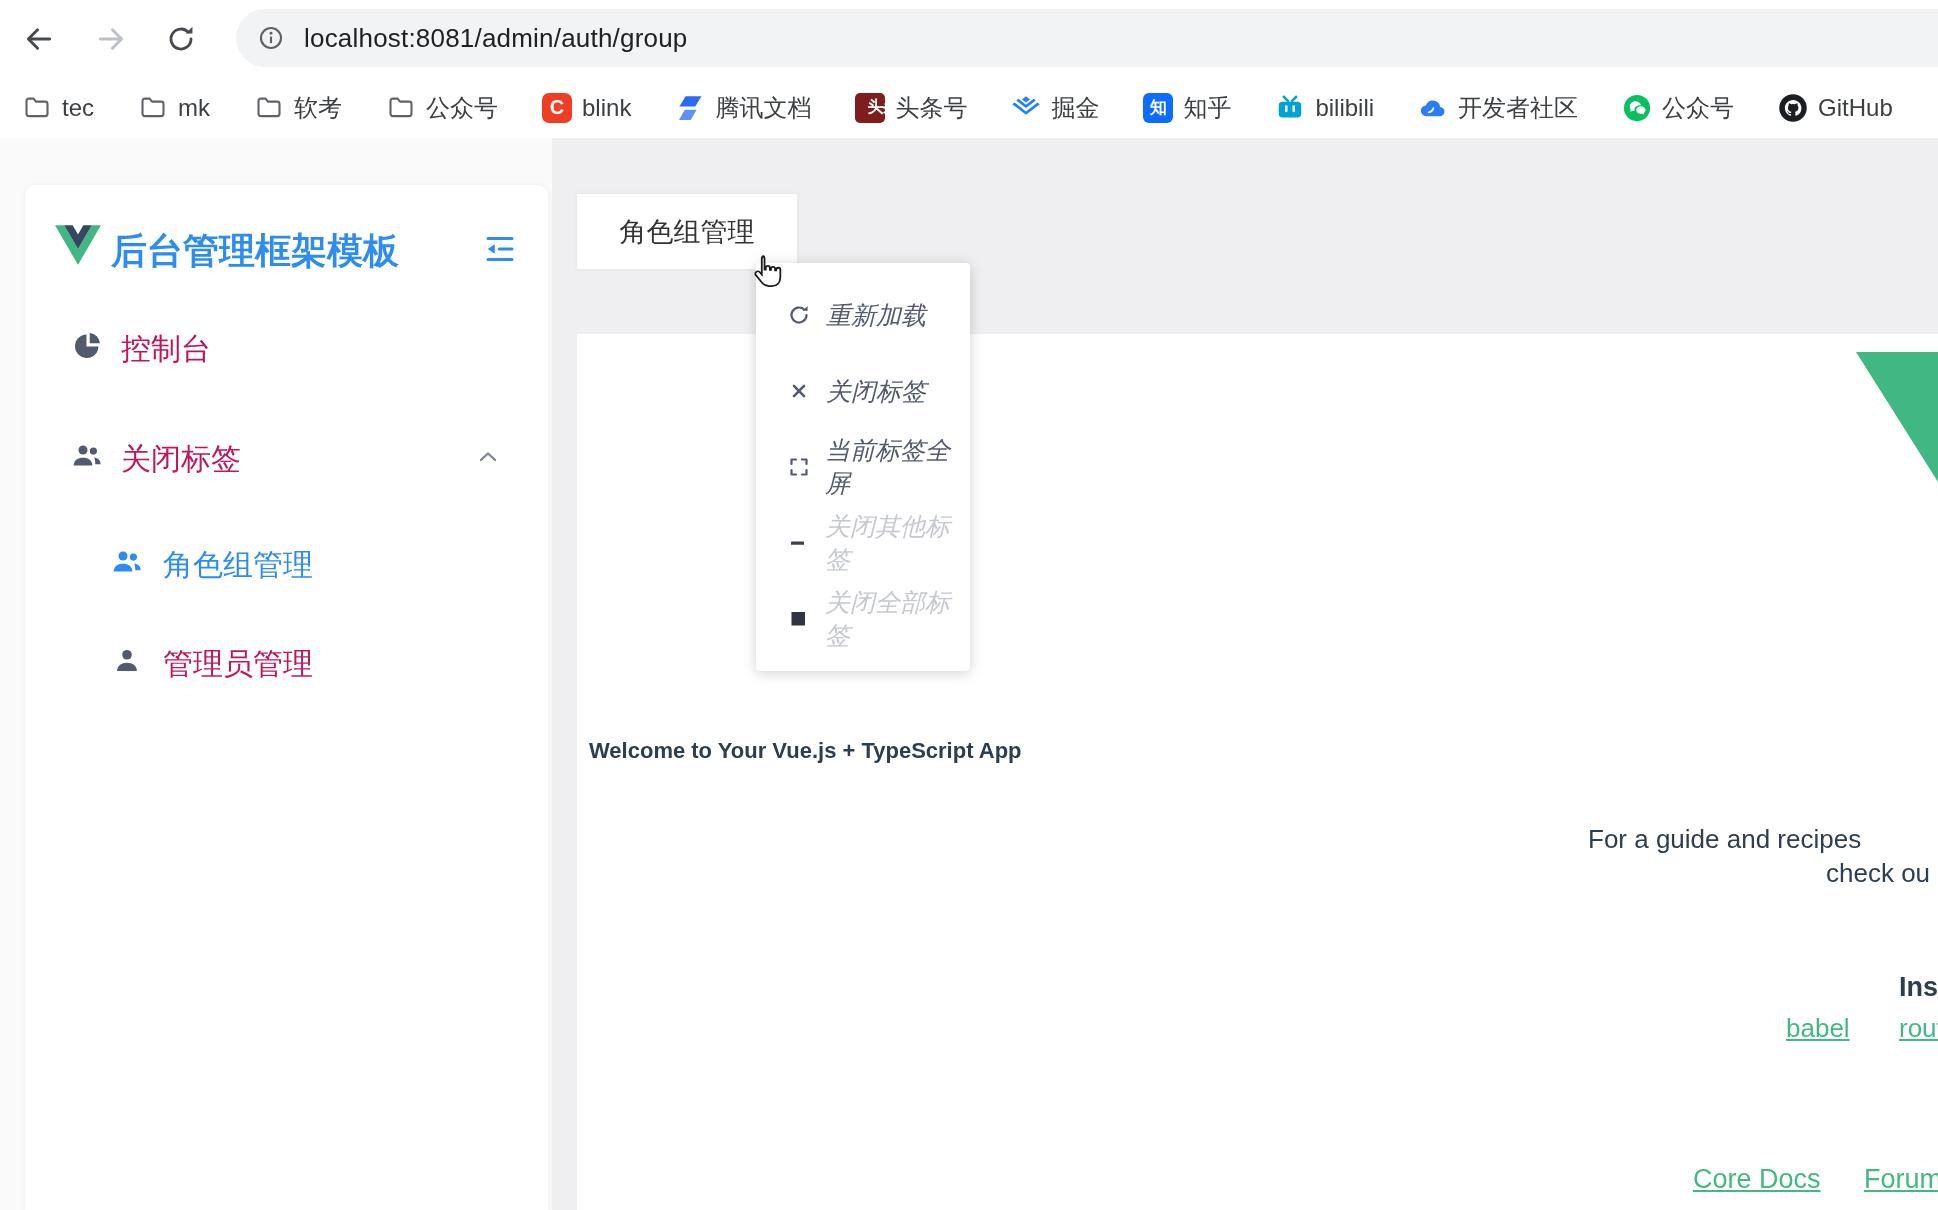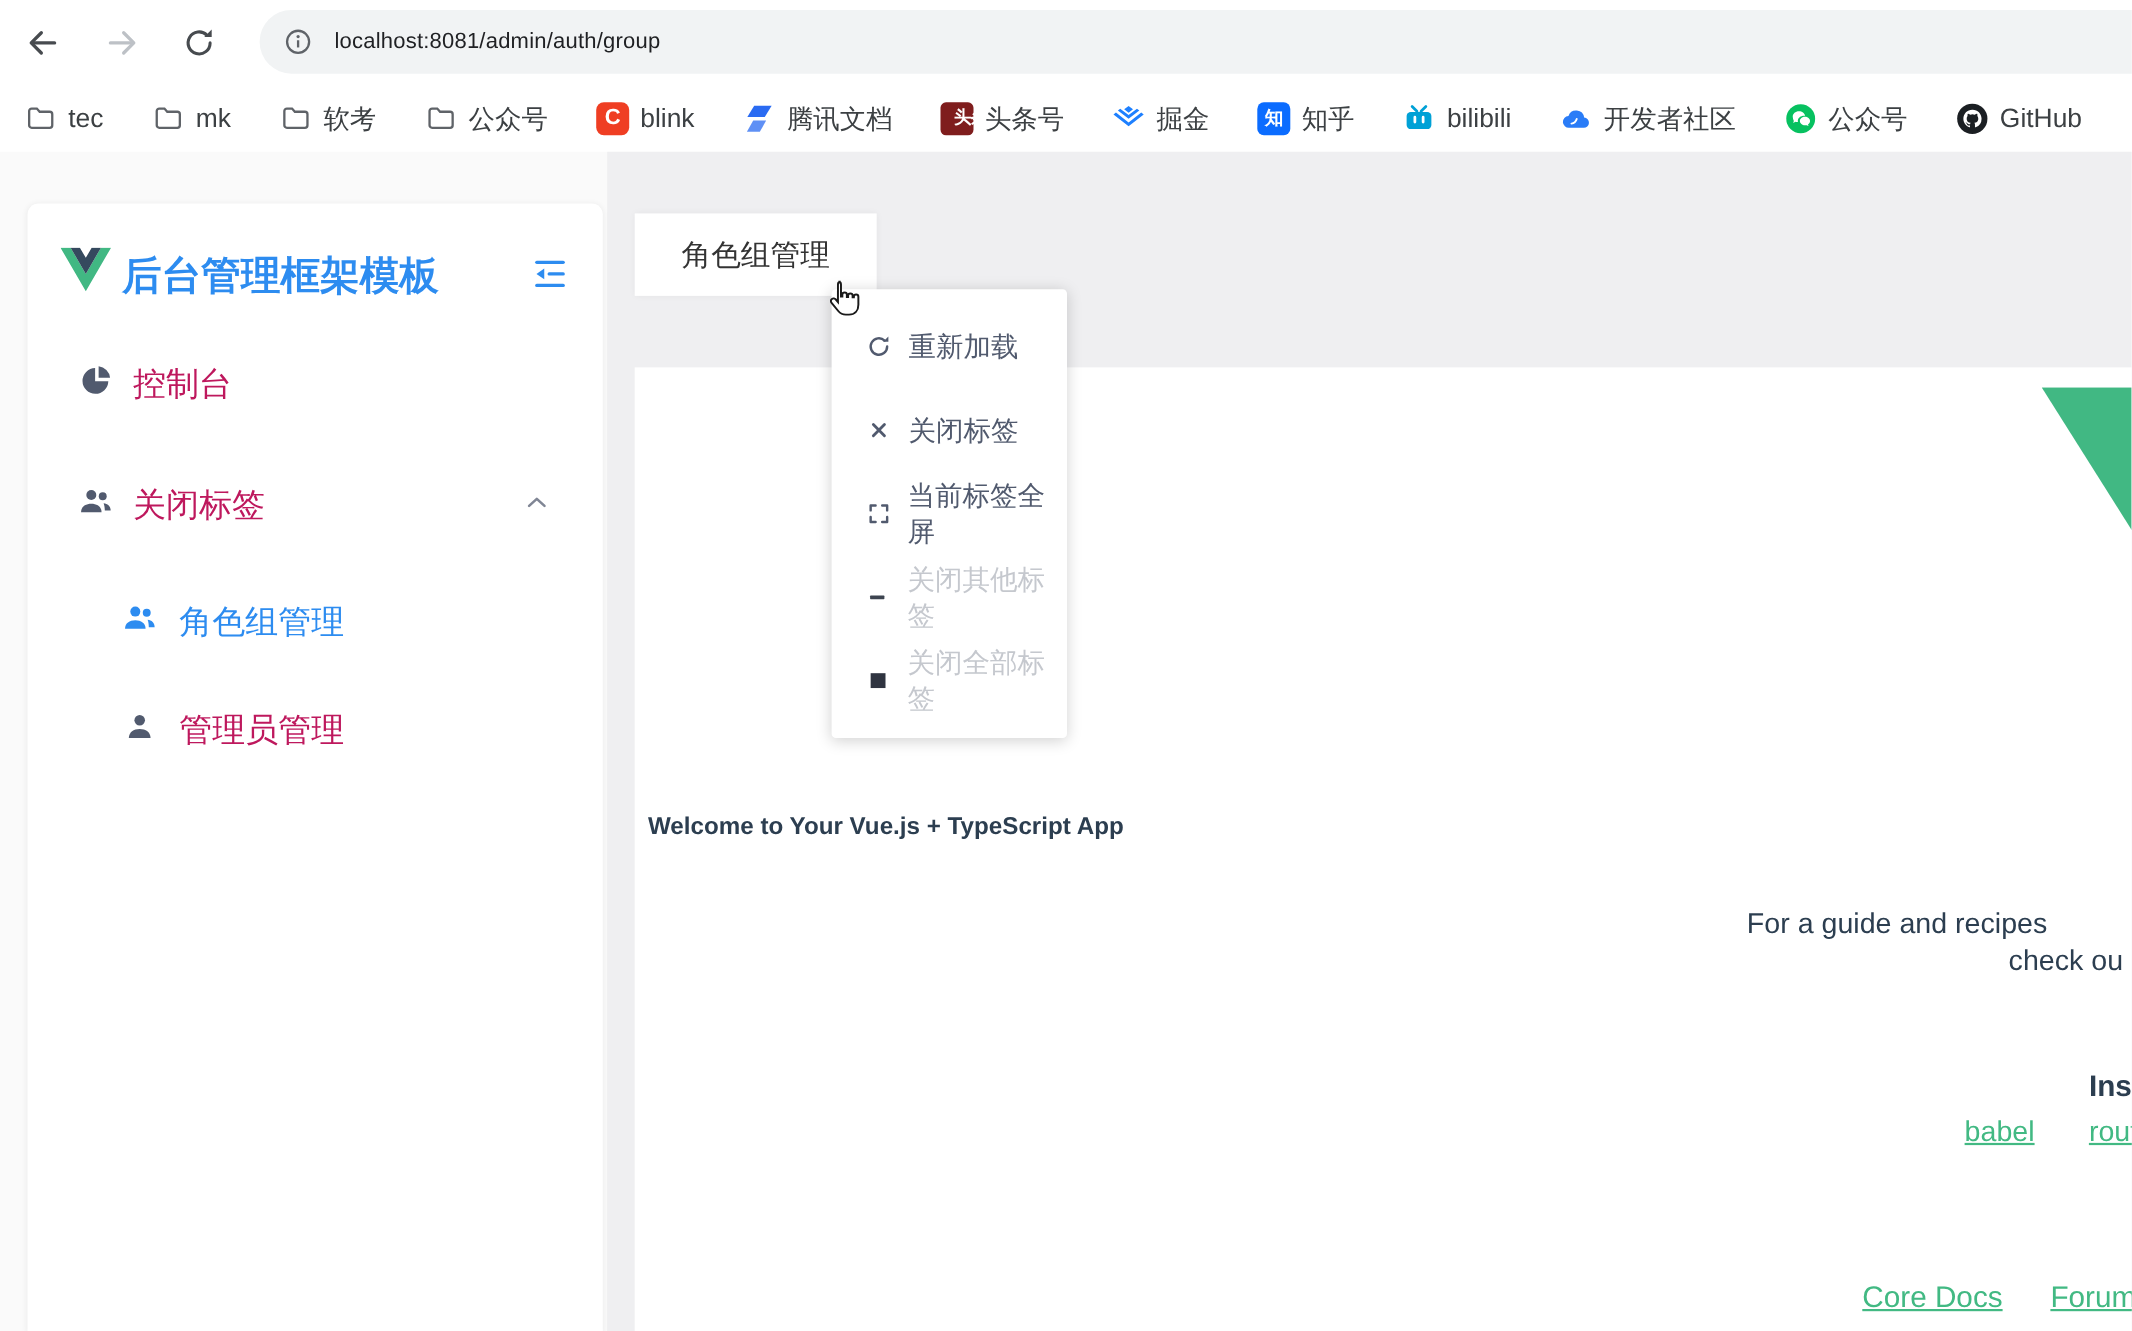--- a/index.html
+++ b/index.html
@@ -7,21 +7,21 @@
     font-family:"Liberation Sans","DejaVu Sans",sans-serif; background:#fff; }
   .screen { position:relative; width:1938px; height:1210px; }
 
   
   .toolbar { position:absolute; left:0; top:0; width:100%; height:77px; background:#fff; }
   .navbtn { position:absolute; top:18px; width:42px; height:42px; border:none; background:transparent;
     display:flex; align-items:center; justify-content:center; cursor:pointer; }
   .navbtn.back { left:18px; } .navbtn.fwd { left:90px; } .navbtn.reload { left:160px; }
   .urlbar { position:absolute; left:236px; top:9px; right:-40px; height:58px; background:#f1f3f4;
     border-radius:29px; display:flex; align-items:center; padding-left:20px; gap:18px; cursor:text; }
-  .url-text { font-size:20px; color:#202124; letter-spacing:.2px; }
+  .url-text { font-size:26px; color:#202124; letter-spacing:.2px; }
 
   
   .bookmarks { position:absolute; left:0; top:77px; right:0; height:61px; background:#fff;
     display:flex; padding-left:22px; gap:44px; white-space:nowrap; }
   .bm { display:flex; align-items:center; gap:10px; cursor:pointer; flex:0 0 auto; }
   .bm-label { font-size:24px; color:#3c4043; }
   .ic { width:30px; height:30px; display:flex; align-items:center; justify-content:center; flex:0 0 auto; }
   .badge { width:30px; height:30px; border-radius:6px; color:#fff; display:flex; align-items:center;
     justify-content:center; font-weight:bold; }
   .badge.blink { background:#ef3e23; font-size:20px; border-radius:7px; }
@@ -62,21 +62,21 @@
   .guide2 { position:absolute; left:1826px; top:720px; font-size:26px; color:#2c3e50; white-space:nowrap; }
   .plugins { position:absolute; left:1899px; top:834px; font-size:27px; font-weight:bold; color:#2c3e50; white-space:nowrap; }
   .glink { font-size:26px; color:#42b983; text-decoration:underline; cursor:pointer; position:absolute; white-space:nowrap; }
   .glink.babel { left:1786px; top:875px; }
   .glink.router { left:1899px; top:875px; }
   .glink.coredocs { left:1693px; top:1026px; font-size:27px; }
   .glink.forum { left:1864px; top:1026px; font-size:27px; }
 
   
   .ctx { position:absolute; left:756px; top:125px; width:214px; background:#fff; border-radius:4px;
-    box-shadow:0 2px 14px rgba(0,0,0,.18); padding:14px 0; }
+    box-shadow:0 2px 14px rgba(0,0,0,.18); padding:14px 0;font-style:italic; }
   .ctx-item { height:76px; display:flex; align-items:center; gap:14px; padding-left:30px; cursor:pointer; }
   .ctx-item span.txt { font-size:25px; color:#515a6e; }
   .ctx-item.disabled span.txt { color:#c5c8ce; cursor:not-allowed; }
   .ctx-ic { width:26px; height:26px; display:flex; align-items:center; justify-content:center; }
 
   .cursor { position:absolute; left:745px; top:112px; pointer-events:none; }
 </style>
 </head>
 <body>
 

